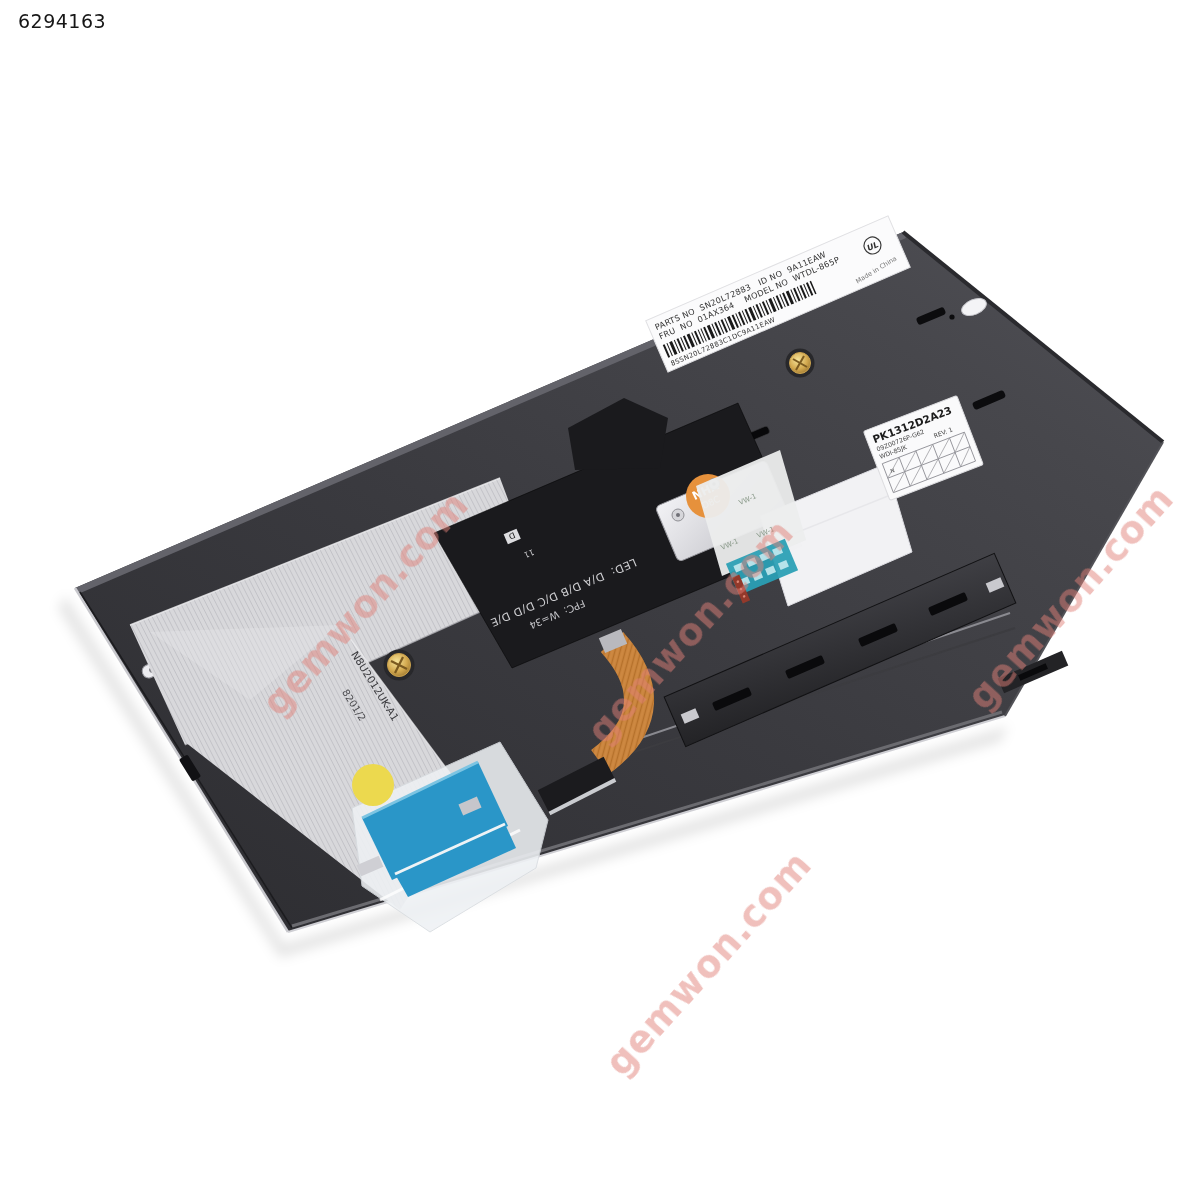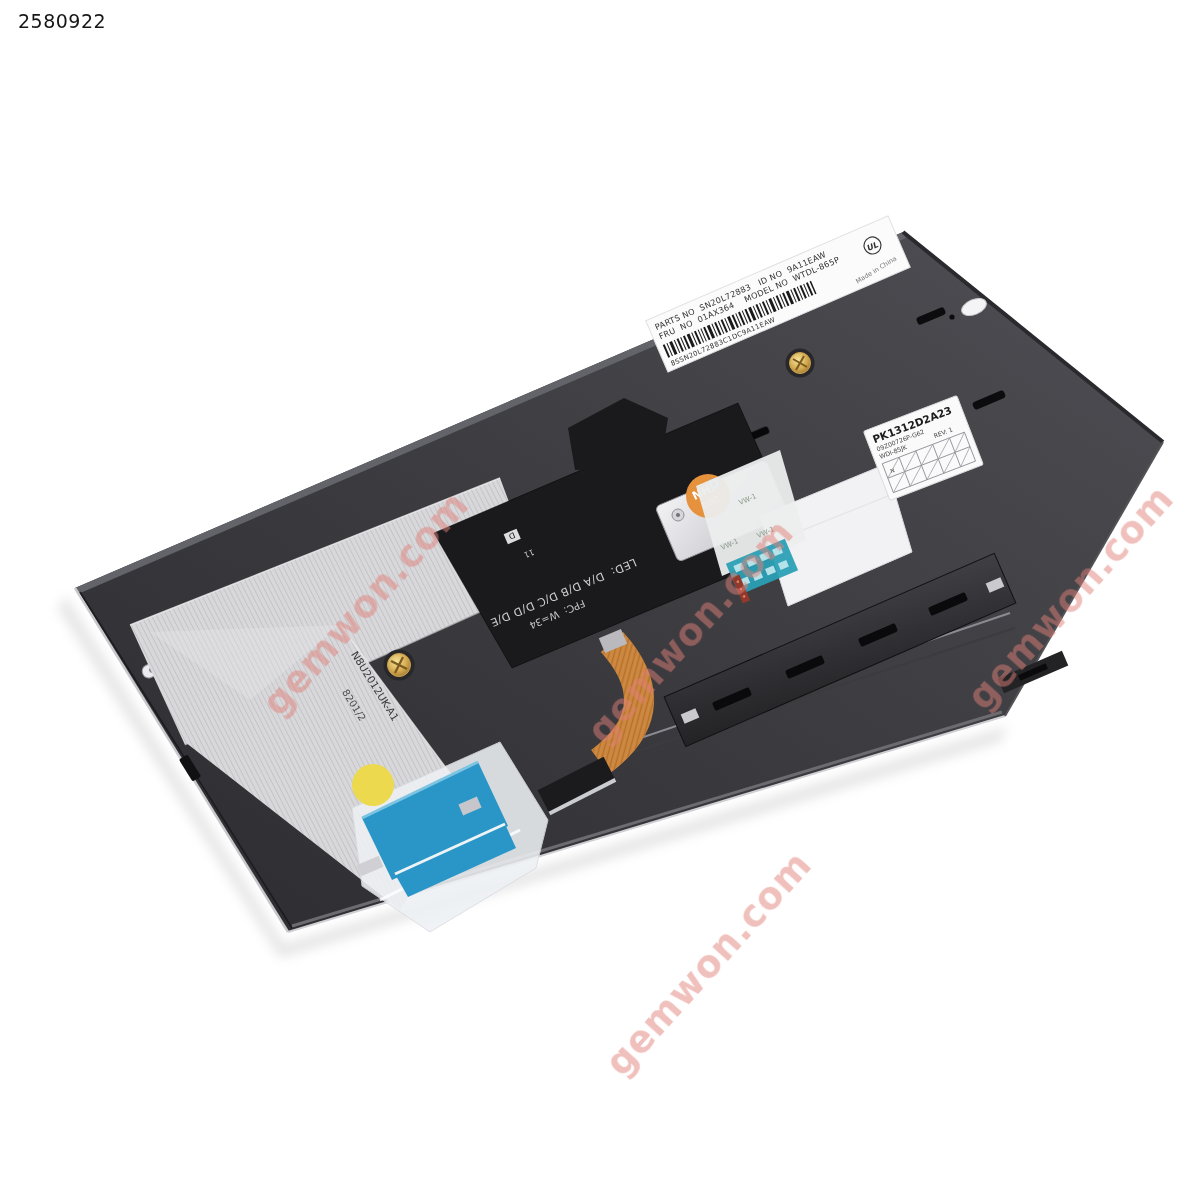--- a/index.html
+++ b/index.html
@@ -244,13 +244,13 @@
   </g>
 
   <g font-size="37" font-weight="bold" fill="#e08078" opacity="0.5" letter-spacing="1">
     <text transform="translate(375,612) rotate(-48)" text-anchor="middle">gemwon.com</text>
     <text transform="translate(700,640) rotate(-48)" text-anchor="middle">gemwon.com</text>
     <text transform="translate(1080,606) rotate(-48)" text-anchor="middle">gemwon.com</text>
     <text transform="translate(718,972) rotate(-48)" text-anchor="middle">gemwon.com</text>
   </g>
 </svg>
 
-<div class="photo-id">2580922</div>
+<div class="photo-id">6294163</div>
 
 </body></html>

